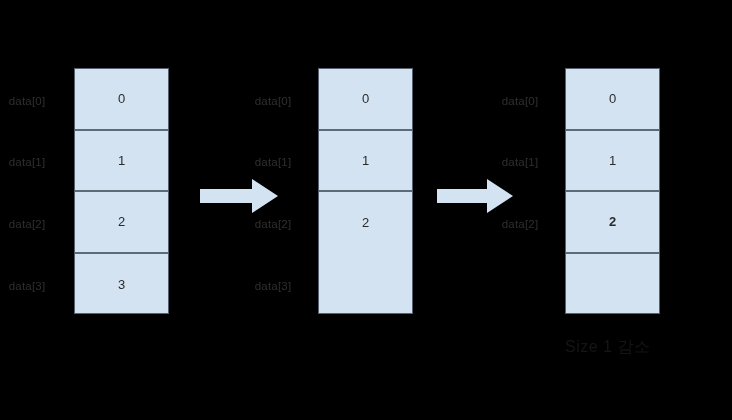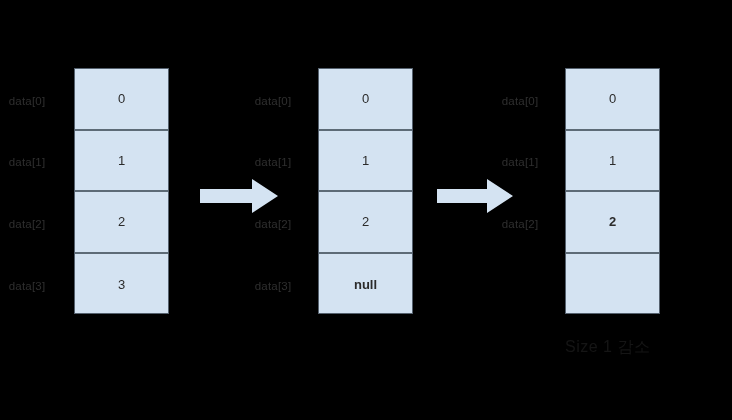--- a/index.html
+++ b/index.html
@@ -130,21 +130,20 @@
   <div class="labels">
     <div class="row-label" style="top:27px;">data[0]</div>
     <div class="row-label" style="top:88px;">data[1]</div>
     <div class="row-label" style="top:150px;">data[2]</div>
     <div class="row-label" style="top:212px;">data[3]</div>
   </div>
   <div class="array-box">
     <div class="cell">0</div>
     <div class="cell">1</div>
     <div class="cell">2</div>
-    <div class="cell bold">null</div>
   </div>
 </div>
 
 <div class="arrow" id="arrow-2">
   <svg width="76" height="34" viewBox="0 0 76 34">
     <polygon points="0,10 50,10 50,0 76,17 50,34 50,24 0,24" fill="#d4e3f2"></polygon>
   </svg>
 </div>
 
 <div class="stage" id="stage-3">

